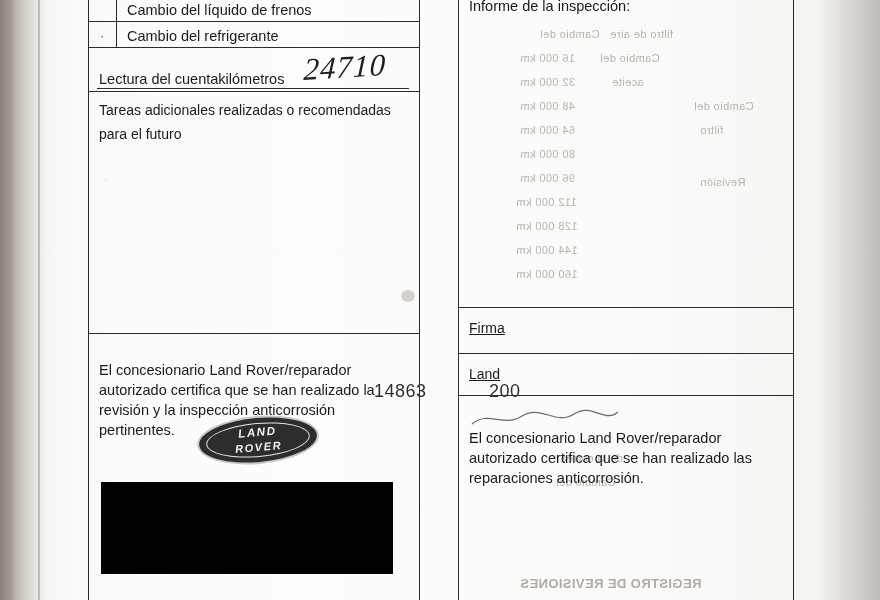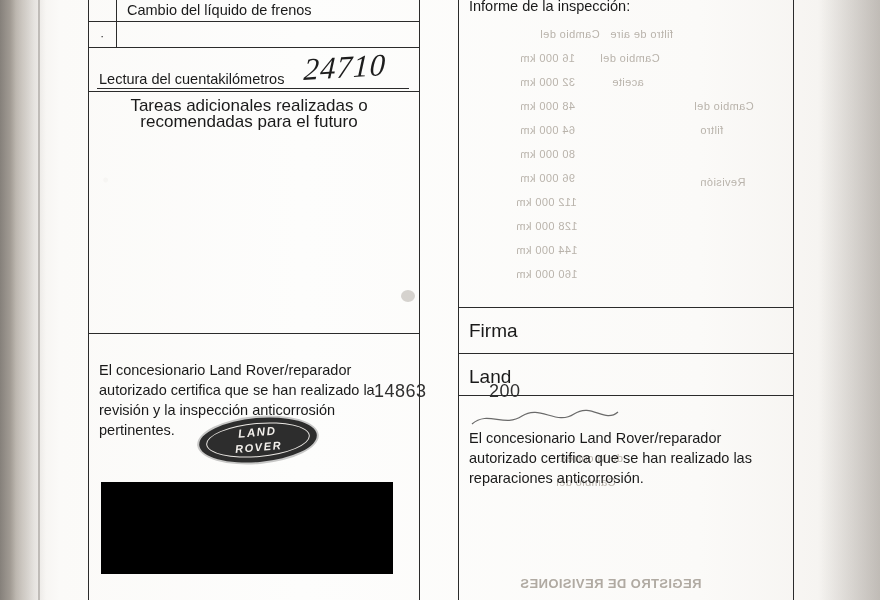--- a/index.html
+++ b/index.html
@@ -149,23 +149,22 @@
     transform-origin: left bottom;
   }
 
   
   .tasks-row { height: 242px; }
   .tasks-text {
     position: absolute;
     left: 10px;
     top: 6px;
     width: 300px;
-    font-size: 17px;
-    line-height: 16px;
-    text-align: center;
+    font-size: 14px;
+    line-height: 24px;
   }
   .smudge {
     position: absolute;
     left: 312px;
     top: 198px;
     width: 14px;
     height: 12px;
     border-radius: 50%;
     background: rgba(140,132,124,.35);
     filter: blur(.6px);
@@ -232,21 +231,22 @@
     position: absolute;
     left: 10px;
     top: 2px;
     font-size: 14.5px;
   }
   .sig-row { height: 46px; }
   .sig-label, .date-label {
     position: absolute;
     left: 10px;
     top: 12px;
-    font-size: 19px;
+    font-size: 14px;
+    text-decoration: underline;
   }
   .date-row { height: 42px; }
   .rcert-row { height: 212px; }
   .rcert-text {
     position: absolute;
     left: 10px;
     top: 32px;
     width: 318px;
     font-size: 14.5px;
     line-height: 20px;
@@ -313,20 +313,21 @@
       <div class="tick">
         <span class="tick-mark"></span>
       </div>
       <div class="rowlabel">Cambio del líquido de frenos</div>
     </div>
 
     <div class="row checklist-row">
       <div class="tick">
         <span class="tick-mark">·</span>
       </div>
+      <div class="rowlabel">Cambio del refrigerante</div>
     </div>
 
 
     <div class="row odo-row">
       <div class="odo-label">Lectura del cuentakilómetros</div>
       <div class="odo-underline"></div>
       <div class="odo-value">24710</div>
     </div>
 
     <div class="row tasks-row">

